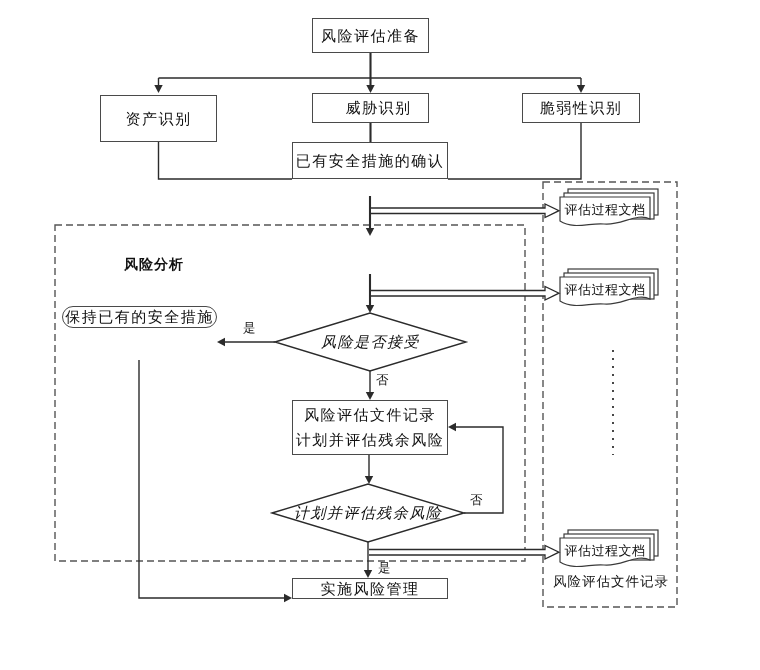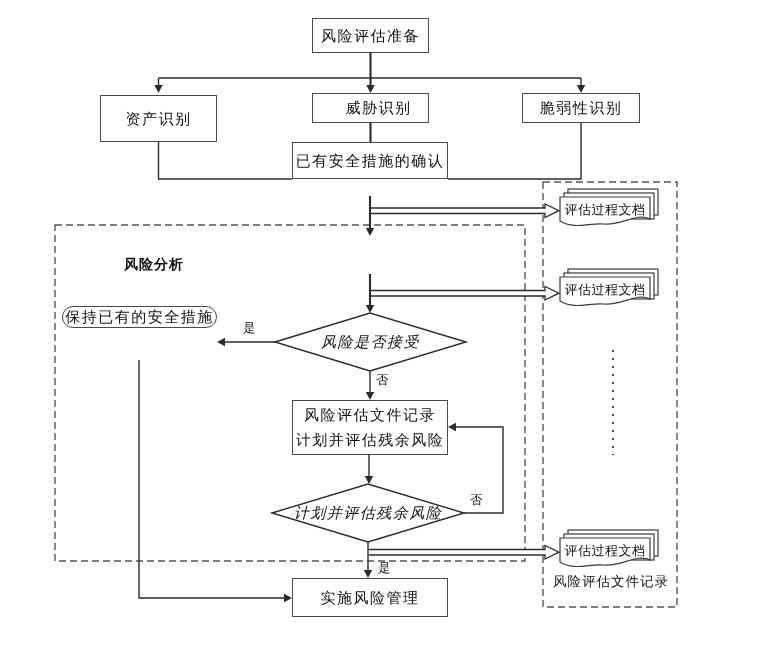--- a/index.html
+++ b/index.html
@@ -128,21 +128,21 @@
   <div class="node" style="left:292px;top:142px;width:156px;height:37px;">已有安全措施的确认</div>
 
 
   <div class="node" style="left:62px;top:306px;width:155px;height:22px;border-radius:12px;">保持已有的安全措施</div>
 
   <div class="node two-line" style="left:292px;top:400px;width:156px;height:55px;">
     <span>风险评估文件记录</span>
     <span>计划并评估残余风险</span>
   </div>
 
-  <div class="node" style="left:292px;top:578px;width:156px;height:39px;">实施风险管理</div>
+  <div class="node" style="left:292px;top:578px;width:156px;height:21px;">实施风险管理</div>
 
   <div class="dlabel" style="left:275px;top:313px;width:191px;height:58px;">风险是否接受</div>
 
   <div class="dlabel" style="left:272px;top:484px;width:192px;height:58px;">计划并评估残余风险</div>
 
   <div class="rlabel" style="left:124px;top:256px;font-weight:bold;">风险分析</div>
 
   <div class="rlabel" style="left:548px;top:573px;width:126px;text-align:center;font-size:13.5px;">风险评估文件记录</div>
 
   <div class="doclabel" style="left:560px;top:201px;">评估过程文档</div>

